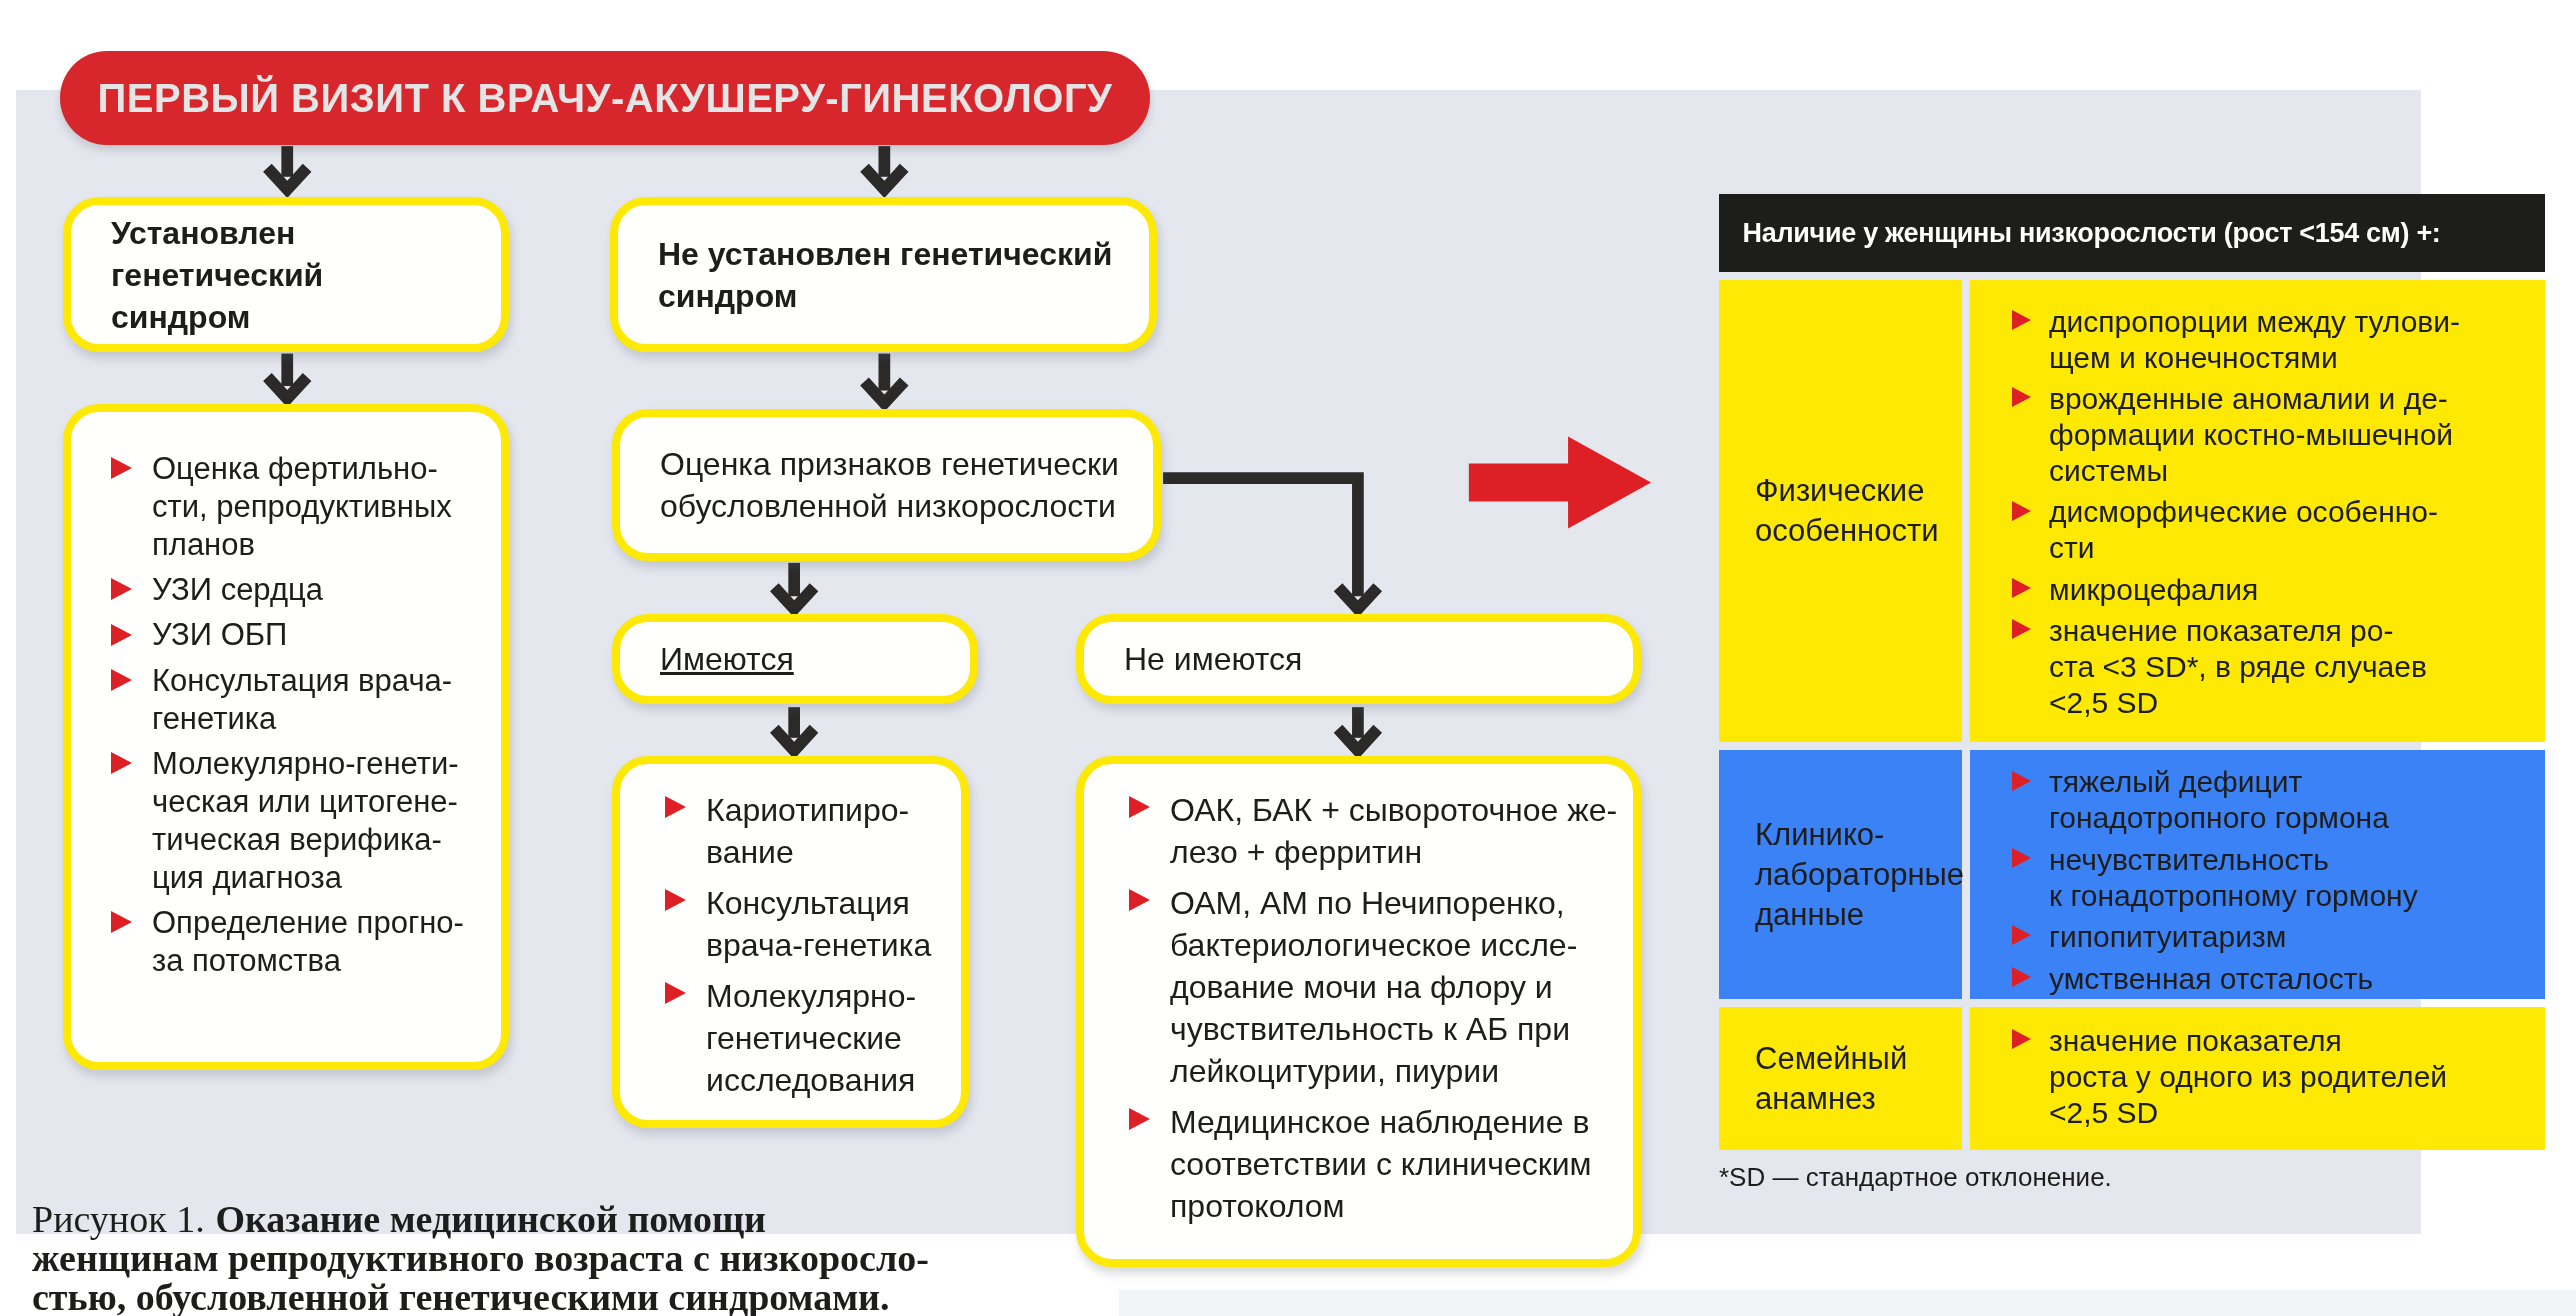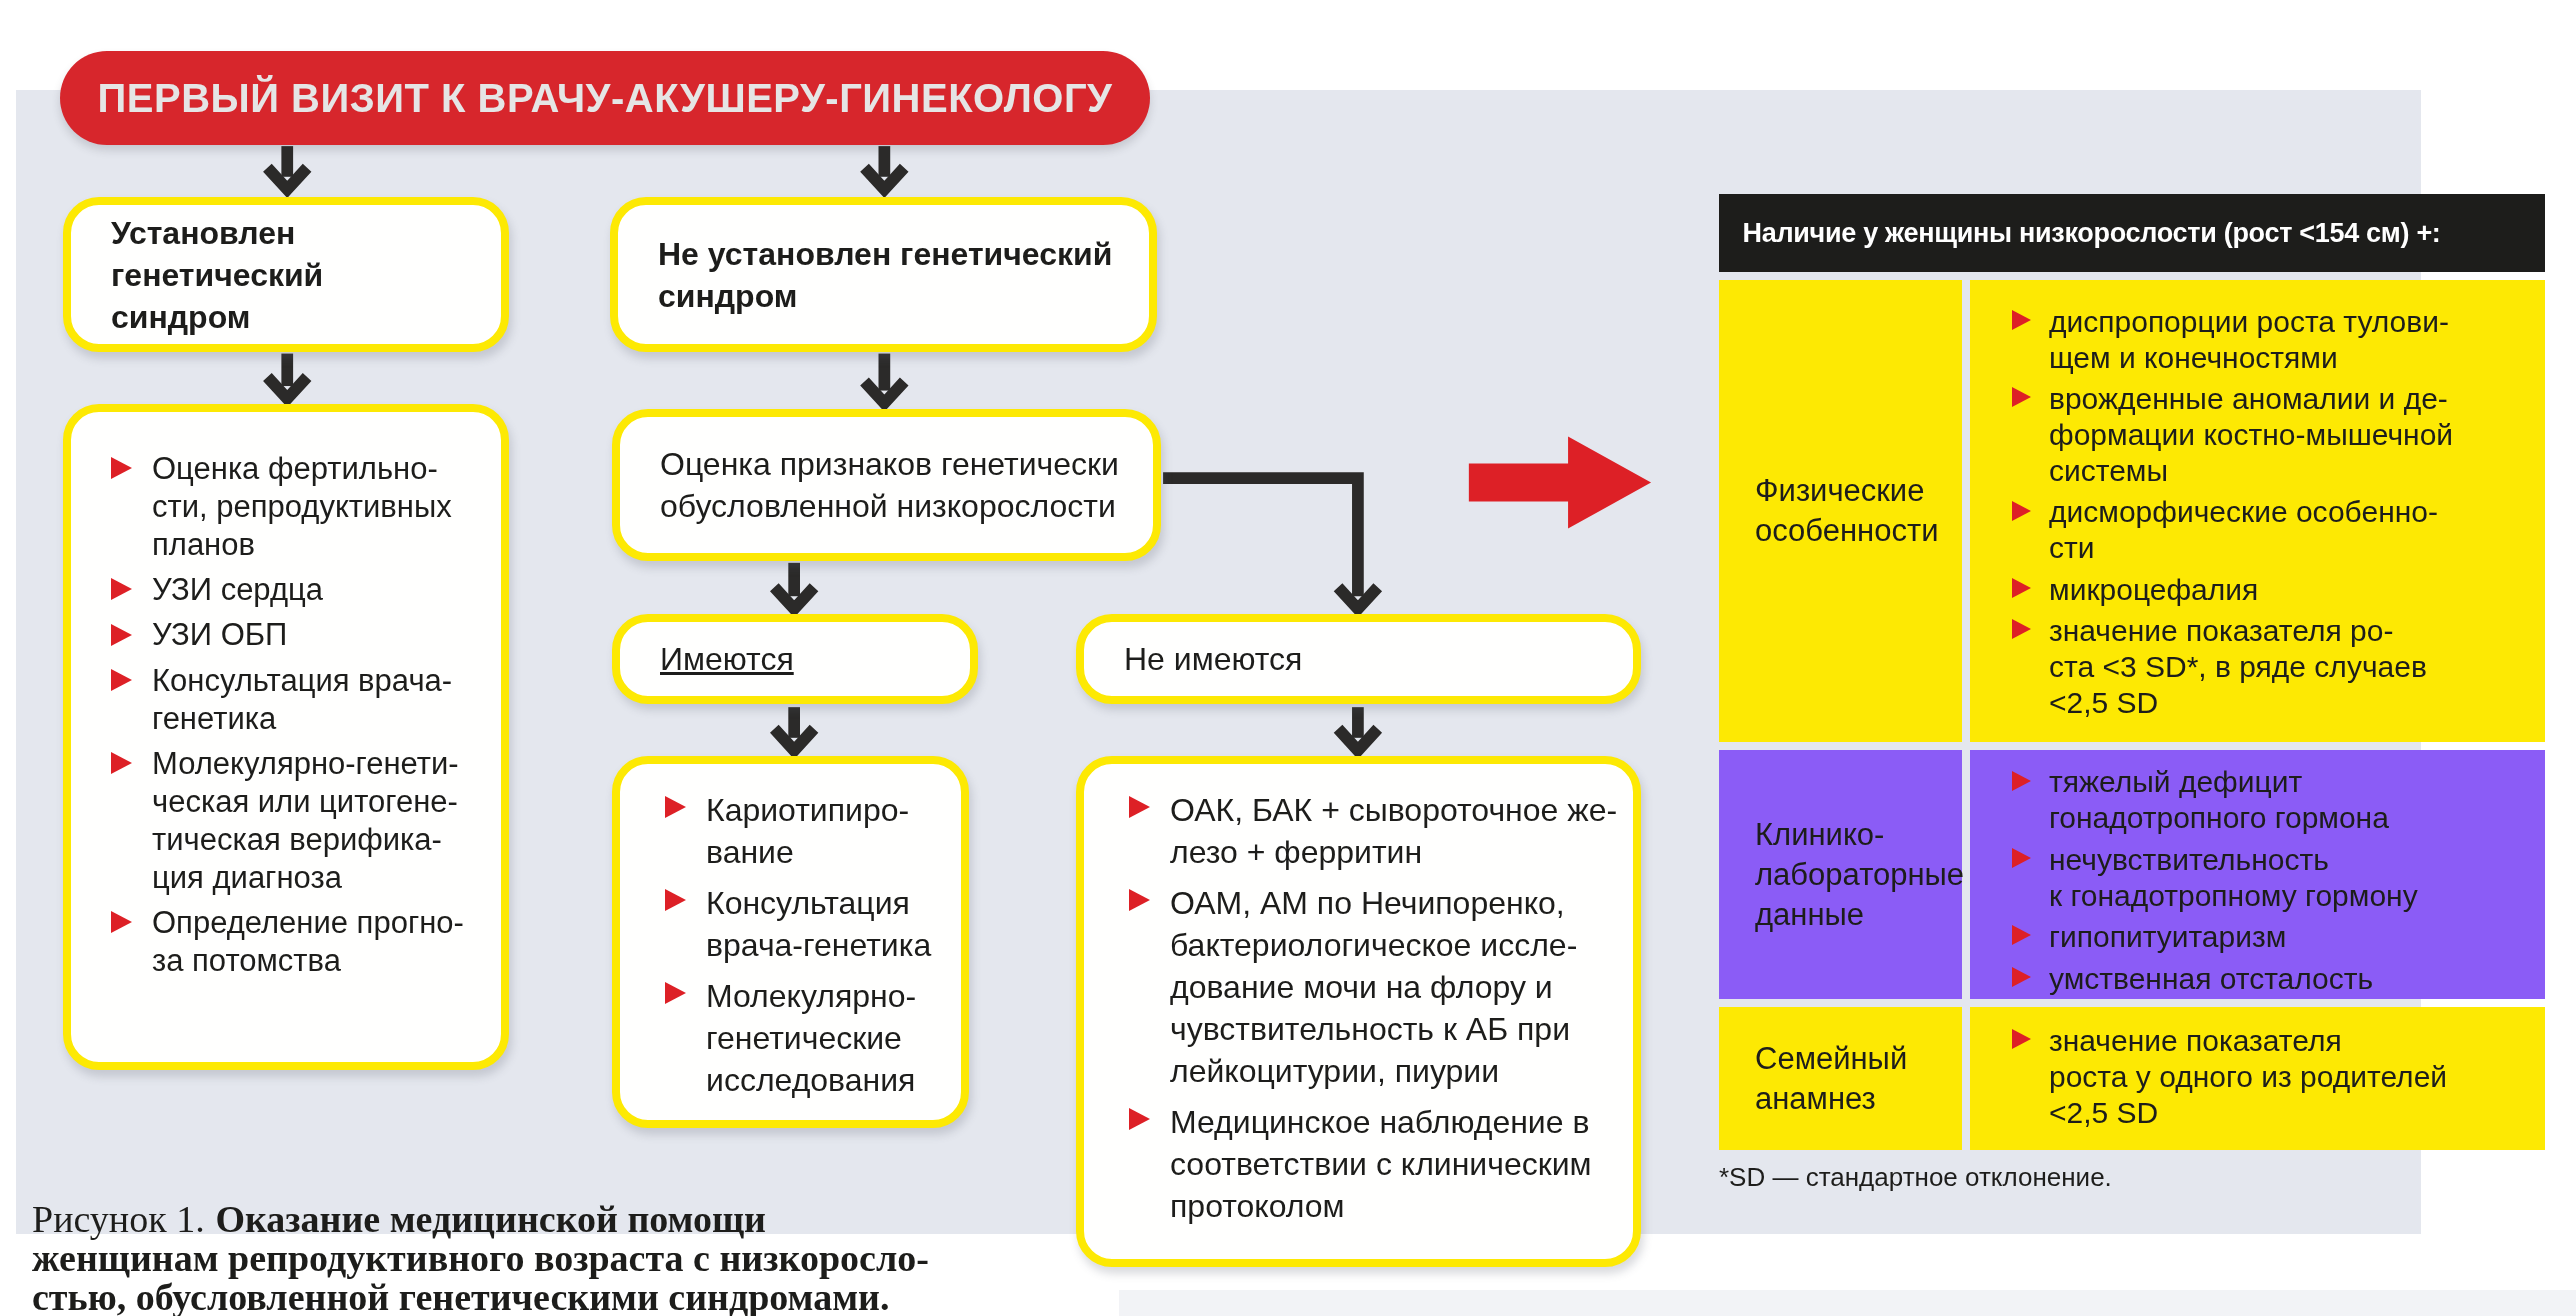--- a/index.html
+++ b/index.html
@@ -42,21 +42,21 @@
   .thead .t{color:#ffffff;font-weight:700;font-size:27px;letter-spacing:-0.3px;}
   .trow{display:flex;gap:8px;}
   .tlabel{width:243px;flex:0 0 auto;display:flex;align-items:center;padding-left:36px;
           box-sizing:border-box;}
   .tlabel .t{font-size:31px;line-height:40px;white-space:pre-line;}
   .tcell{flex:1 1 auto;box-sizing:border-box;}
   .tcell ul{gap:5.4px;}
   .tcell .t{font-size:30px;line-height:36px;}
   .tcell .tri{border-left-width:19px;border-top-width:10.8px;border-bottom-width:10.8px;margin:6.3px 18px 0 0;}
   .bg-y{background:#fde903;}
-  .bg-g{background:#8b5cf6;}
+  .bg-g{background:#3b82f6;}
   .r1{height:462px;} .r1 .tcell{padding:23.5px 14.4px 9px 42px;}
   .r2{height:249px;} .r2 .tcell{padding:14.4px 14.4px 9px 42px;}
   .r3{height:143px;} .r3 .tcell{padding:16px 14.4px 9px 42px;}
 
   .footnote{position:absolute;left:1719px;top:1162px;font-size:26px;}
 
   .caption{position:absolute;left:32px;top:1200px;width:1038px;
            font-family:"Liberation Serif",serif;font-size:38px;line-height:39px;}
   .caption .pre{font-weight:400;margin-right:10.8px;}
   .caption .b{font-weight:700;}
@@ -224,21 +224,21 @@
 
     <div class="trow r1">
       <div class="tlabel bg-y">
         <span class="t">Физические
 особенности</span>
       </div>
       <div class="tcell bg-y">
         <ul class="blist">
           <li>
               <span class="tri"></span>
-              <span class="t">диспропорции роста тулови-
+              <span class="t">диспропорции между тулови-
 щем и конечностями</span>
             </li>
           <li>
               <span class="tri"></span>
               <span class="t">врожденные аномалии и де-
 формации костно-мышечной
 системы</span>
             </li>
           <li>
               <span class="tri"></span>

